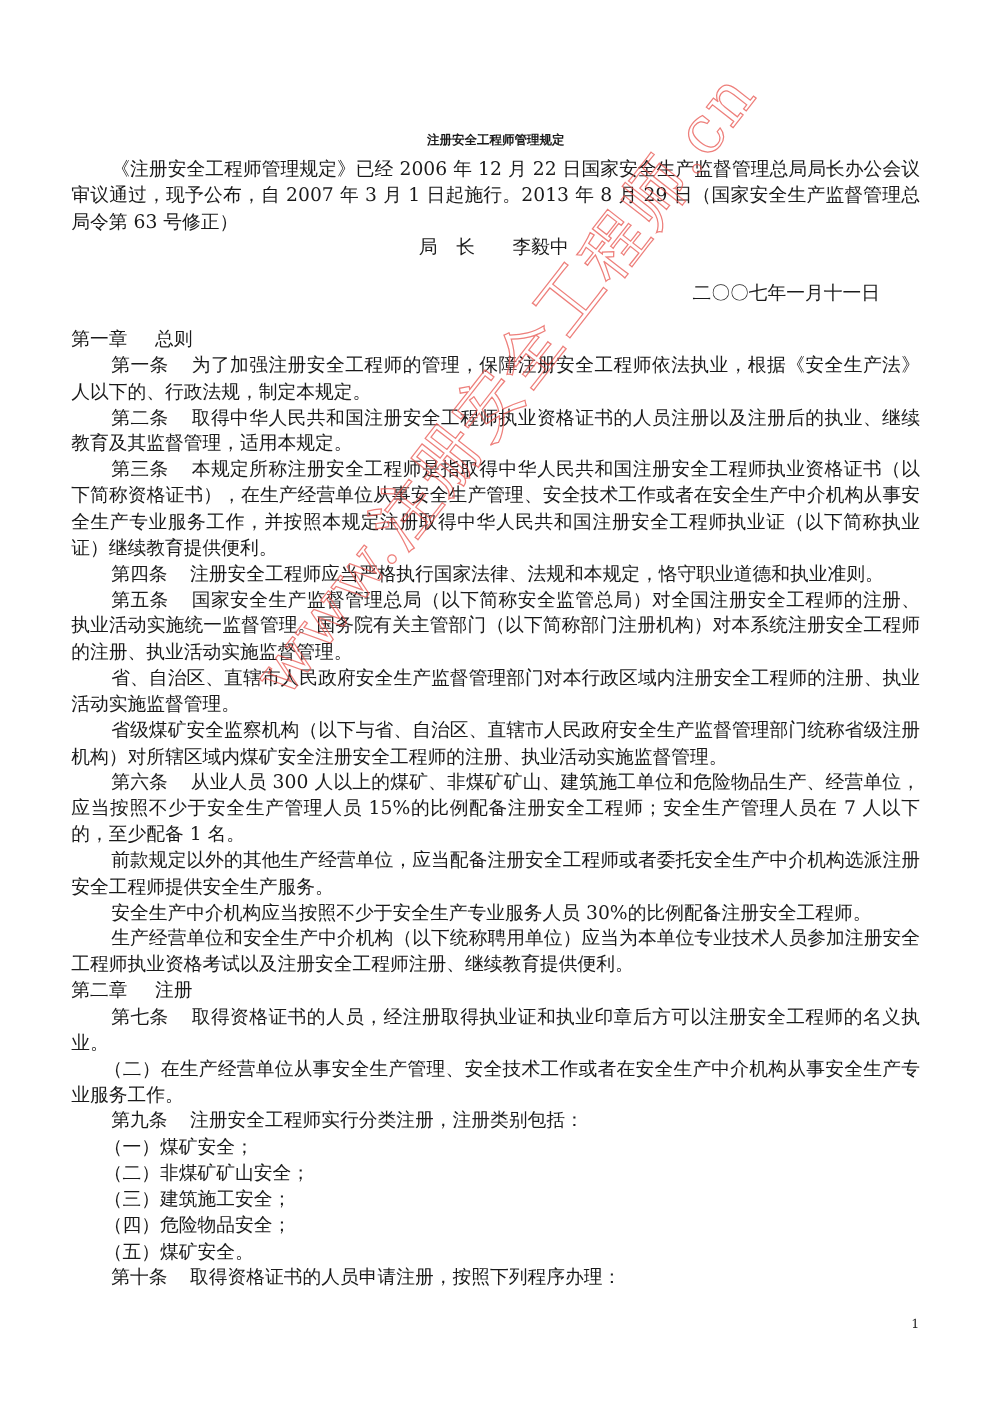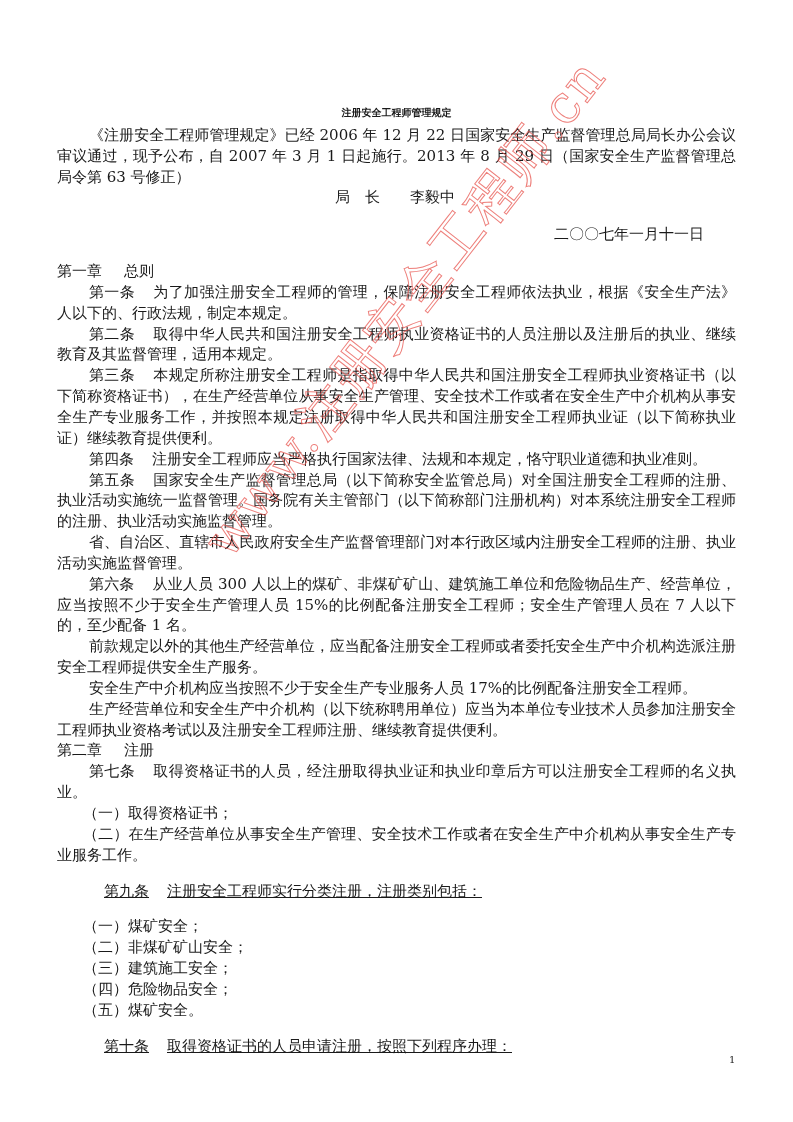--- a/index.html
+++ b/index.html
@@ -12,21 +12,21 @@
     .title { text-align: center; font-weight: bold; font-family: Liberation Mono, monospace; font-size: 10px; padding-left: 0; }
     .para { text-indent: 32px; text-align: justify; text-align-last: left; margin: 0; }
     .right1 { text-align: center; padding-right: 3px; margin: 0; }
     .right1 .gap { display: inline-block; width: 30px; }
     .right2 { text-align: right; padding-right: 16px; margin: 16px; }
     .chapter { margin: 0; }
     .chapter .gap { display: inline-block; width: 22px; }
     .art-gap { display: inline-block; width: 18px; }
     .item { margin: 0; padding-left: 26px; }
     .item-hang { margin: 0; text-indent: 26px; text-align: justify; text-align-last: left; }
-    .noindent { margin: 15px; padding-left: 32px; text-decoration: underline; }
+    .noindent { margin: 0; padding-left: 32px; }
     .page-number {
       position: absolute; left: 729px; top: 1054px;
       font-family: "DejaVu Serif", serif; font-size: 10px; color: #222;
     }
     .watermark {
       position: absolute; left: 215px; top: 520px; width: 520px;
       transform: rotate(-52deg); transform-origin: left center;
       font-family: "DejaVu Serif", "Liberation Serif", serif;
       font-size: 52px; line-height: 60px; white-space: nowrap;
       color: transparent; -webkit-text-stroke: 1px #e8554f; opacity: 0.75;
@@ -43,29 +43,29 @@
   <p class="right2">二〇〇七年一月十一日</p>
 
   <p class="chapter"><span>第一章</span><span class="gap"></span><span>总则</span></p>
 
   <p class="para"><span>第一条</span><span class="art-gap"></span><span>为了加强注册安全工程师的管理，保障注册安全工程师依法执业，根据《安全生产法》人以下的、行政法规，制定本规定。</span></p>
   <p class="para"><span>第二条</span><span class="art-gap"></span><span>取得中华人民共和国注册安全工程师执业资格证书的人员注册以及注册后的执业、继续教育及其监督管理，适用本规定。</span></p>
   <p class="para"><span>第三条</span><span class="art-gap"></span><span>本规定所称注册安全工程师是指取得中华人民共和国注册安全工程师执业资格证书（以下简称资格证书），在生产经营单位从事安全生产管理、安全技术工作或者在安全生产中介机构从事安全生产专业服务工作，并按照本规定注册取得中华人民共和国注册安全工程师执业证（以下简称执业证）继续教育提供便利。</span></p>
   <p class="para"><span>第四条</span><span class="art-gap"></span><span>注册安全工程师应当严格执行国家法律、法规和本规定，恪守职业道德和执业准则。</span></p>
   <p class="para"><span>第五条</span><span class="art-gap"></span><span>国家安全生产监督管理总局（以下简称安全监管总局）对全国注册安全工程师的注册、执业活动实施统一监督管理。国务院有关主管部门（以下简称部门注册机构）对本系统注册安全工程师的注册、执业活动实施监督管理。</span></p>
   <p class="para">省、自治区、直辖市人民政府安全生产监督管理部门对本行政区域内注册安全工程师的注册、执业活动实施监督管理。</p>
+  <p class="para">省级煤矿安全监察机构（以下与省、自治区、直辖市人民政府安全生产监督管理部门统称省级注册机构）对所辖区域内煤矿安全注册安全工程师的注册、执业活动实施监督管理。</p>
   <p class="para"><span>第六条</span><span class="art-gap"></span><span>从业人员 300 人以上的煤矿、非煤矿矿山、建筑施工单位和危险物品生产、经营单位，应当按照不少于安全生产管理人员 15%的比例配备注册安全工程师；安全生产管理人员在 7 人以下的，至少配备 1 名。</span></p>
   <p class="para">前款规定以外的其他生产经营单位，应当配备注册安全工程师或者委托安全生产中介机构选派注册安全工程师提供安全生产服务。</p>
-  <p class="para">安全生产中介机构应当按照不少于安全生产专业服务人员 17%的比例配备注册安全工程师。</p>
+  <p class="para">安全生产中介机构应当按照不少于安全生产专业服务人员 30%的比例配备注册安全工程师。</p>
   <p class="para">生产经营单位和安全生产中介机构（以下统称聘用单位）应当为本单位专业技术人员参加注册安全工程师执业资格考试以及注册安全工程师注册、继续教育提供便利。</p>
 
   <p class="chapter"><span>第二章</span><span class="gap"></span><span>注册</span></p>
 
   <p class="para"><span>第七条</span><span class="art-gap"></span><span>取得资格证书的人员，经注册取得执业证和执业印章后方可以注册安全工程师的名义执业。</span></p>
-  <p class="item">（一）取得资格证书；</p>
   <p class="item-hang">（二）在生产经营单位从事安全生产管理、安全技术工作或者在安全生产中介机构从事安全生产专业服务工作。</p>
   <p class="noindent"><span>第九条</span><span class="art-gap"></span><span>注册安全工程师实行分类注册，注册类别包括：</span></p>
   <p class="item">（一）煤矿安全；</p>
   <p class="item">（二）非煤矿矿山安全；</p>
   <p class="item">（三）建筑施工安全；</p>
   <p class="item">（四）危险物品安全；</p>
   <p class="item">（五）煤矿安全。</p>
   <p class="noindent"><span>第十条</span><span class="art-gap"></span><span>取得资格证书的人员申请注册，按照下列程序办理：</span></p>
 </div>
 

